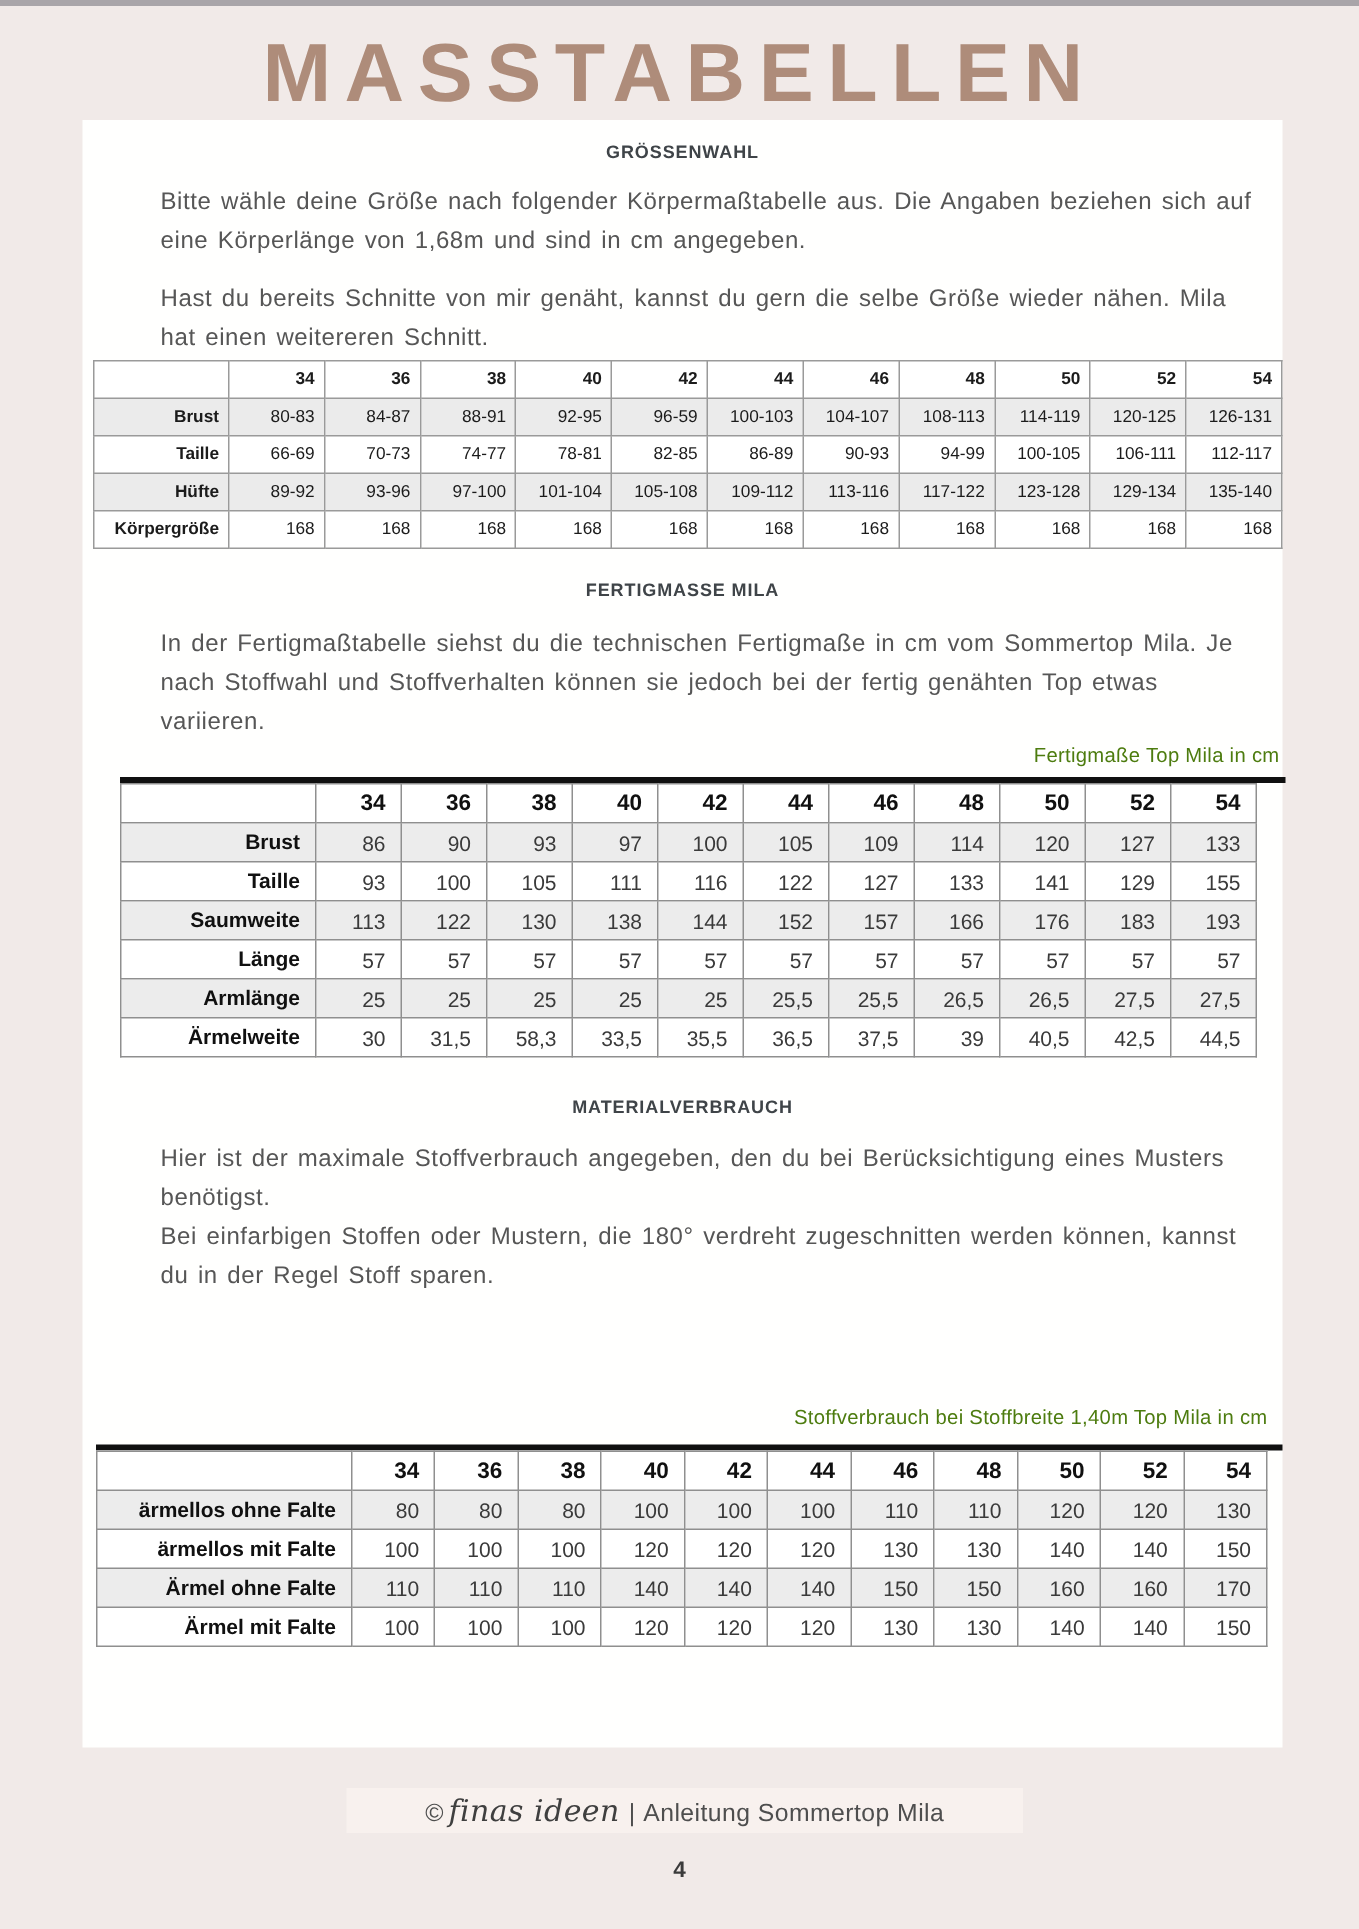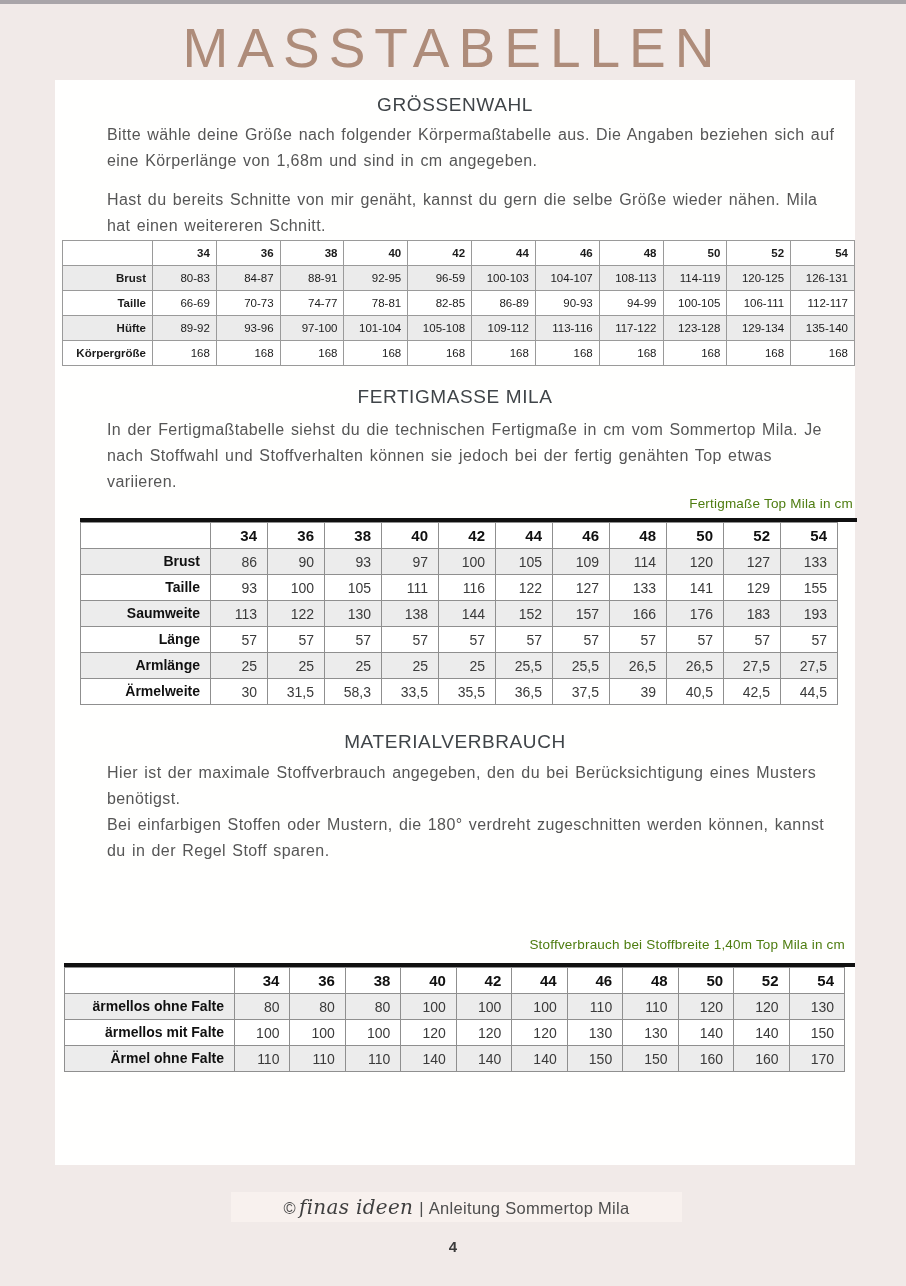--- a/index.html
+++ b/index.html
@@ -8,30 +8,30 @@
     position:relative;
     background:#f1eae8;
     font-family:"Liberation Sans", sans-serif;
     overflow:hidden;
   }
   .topbar { position:absolute; left:0; top:0; width:906px; height:4px; background:#a9a5a9; }
 
   .title {
     position:absolute; left:0; top:16px; width:906px;
     text-align:center;
-    font-size:55px; font-weight:400; letter-spacing:9px;
+    font-size:55px; font-weight:700; letter-spacing:9px;
     color:#ae8c7a;
     font-family:"Liberation Sans", sans-serif;
   }
 
   .panel { position:absolute; left:55px; top:80px; width:800px; height:1085px; background:#fffffe; }
 
   .h {
     position:absolute; left:0; width:800px; text-align:center;
-    font-size:19px; font-weight:400; letter-spacing:.6px; color:#3f4448;
+    font-size:12px; font-weight:700; letter-spacing:.6px; color:#3f4448;
   }
   .h-groessen   { top:14px; }
   .h-fertig     { top:306px; }
   .h-material   { top:651px; }
 
   .body {
     position:absolute; left:52px; width:730px;
     font-size:16px; line-height:26px; letter-spacing:.4px; word-spacing:1.5px;
     color:#565656;
   }
@@ -349,20 +349,34 @@
             <td>110</td>
             <td>140</td>
             <td>140</td>
             <td>140</td>
             <td>150</td>
             <td>150</td>
             <td>160</td>
             <td>160</td>
             <td>170</td>
           </tr>
+          <tr>
+            <th class="lbl">Ärmel mit Falte</th>
+            <td>100</td>
+            <td>100</td>
+            <td>100</td>
+            <td>120</td>
+            <td>120</td>
+            <td>120</td>
+            <td>130</td>
+            <td>130</td>
+            <td>140</td>
+            <td>140</td>
+            <td>150</td>
+          </tr>
         </tbody>
       </table>
   </div>
 
 </div>
 
 <div class="footer-band">
   <span>©</span><span class="brand">finas ideen</span><span class="sep">|</span><span>Anleitung Sommertop Mila</span>
 </div>
 

